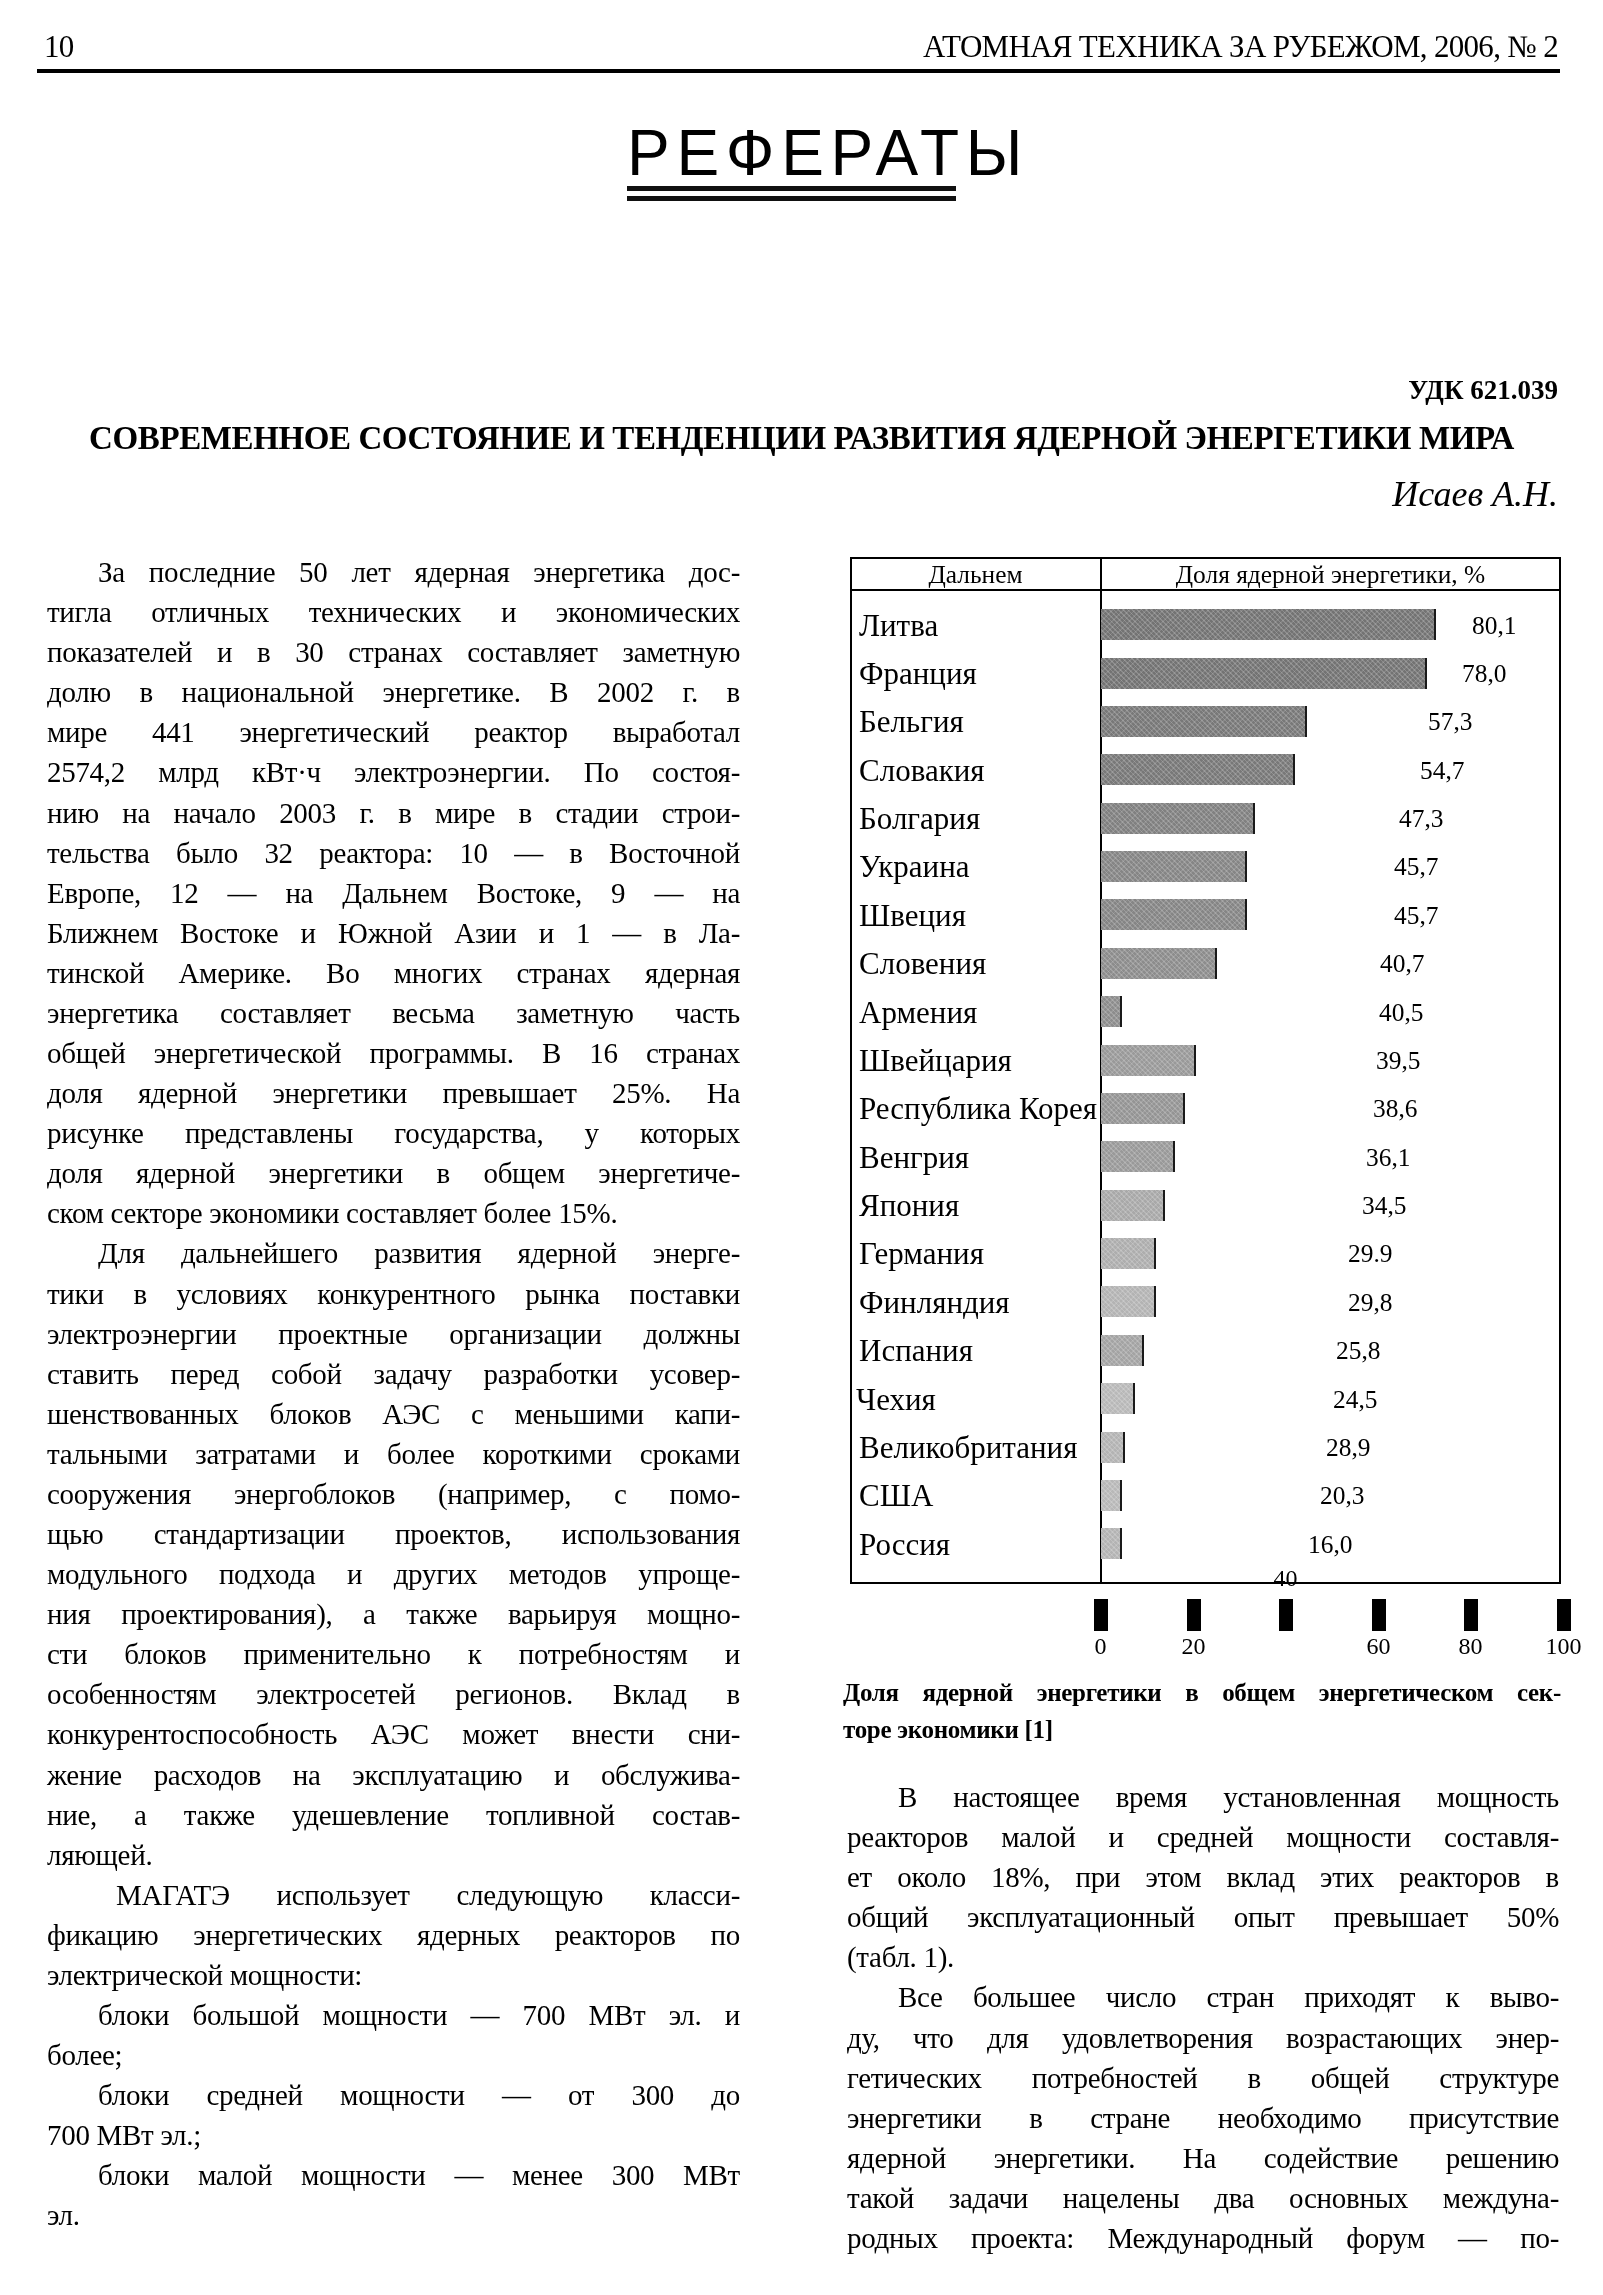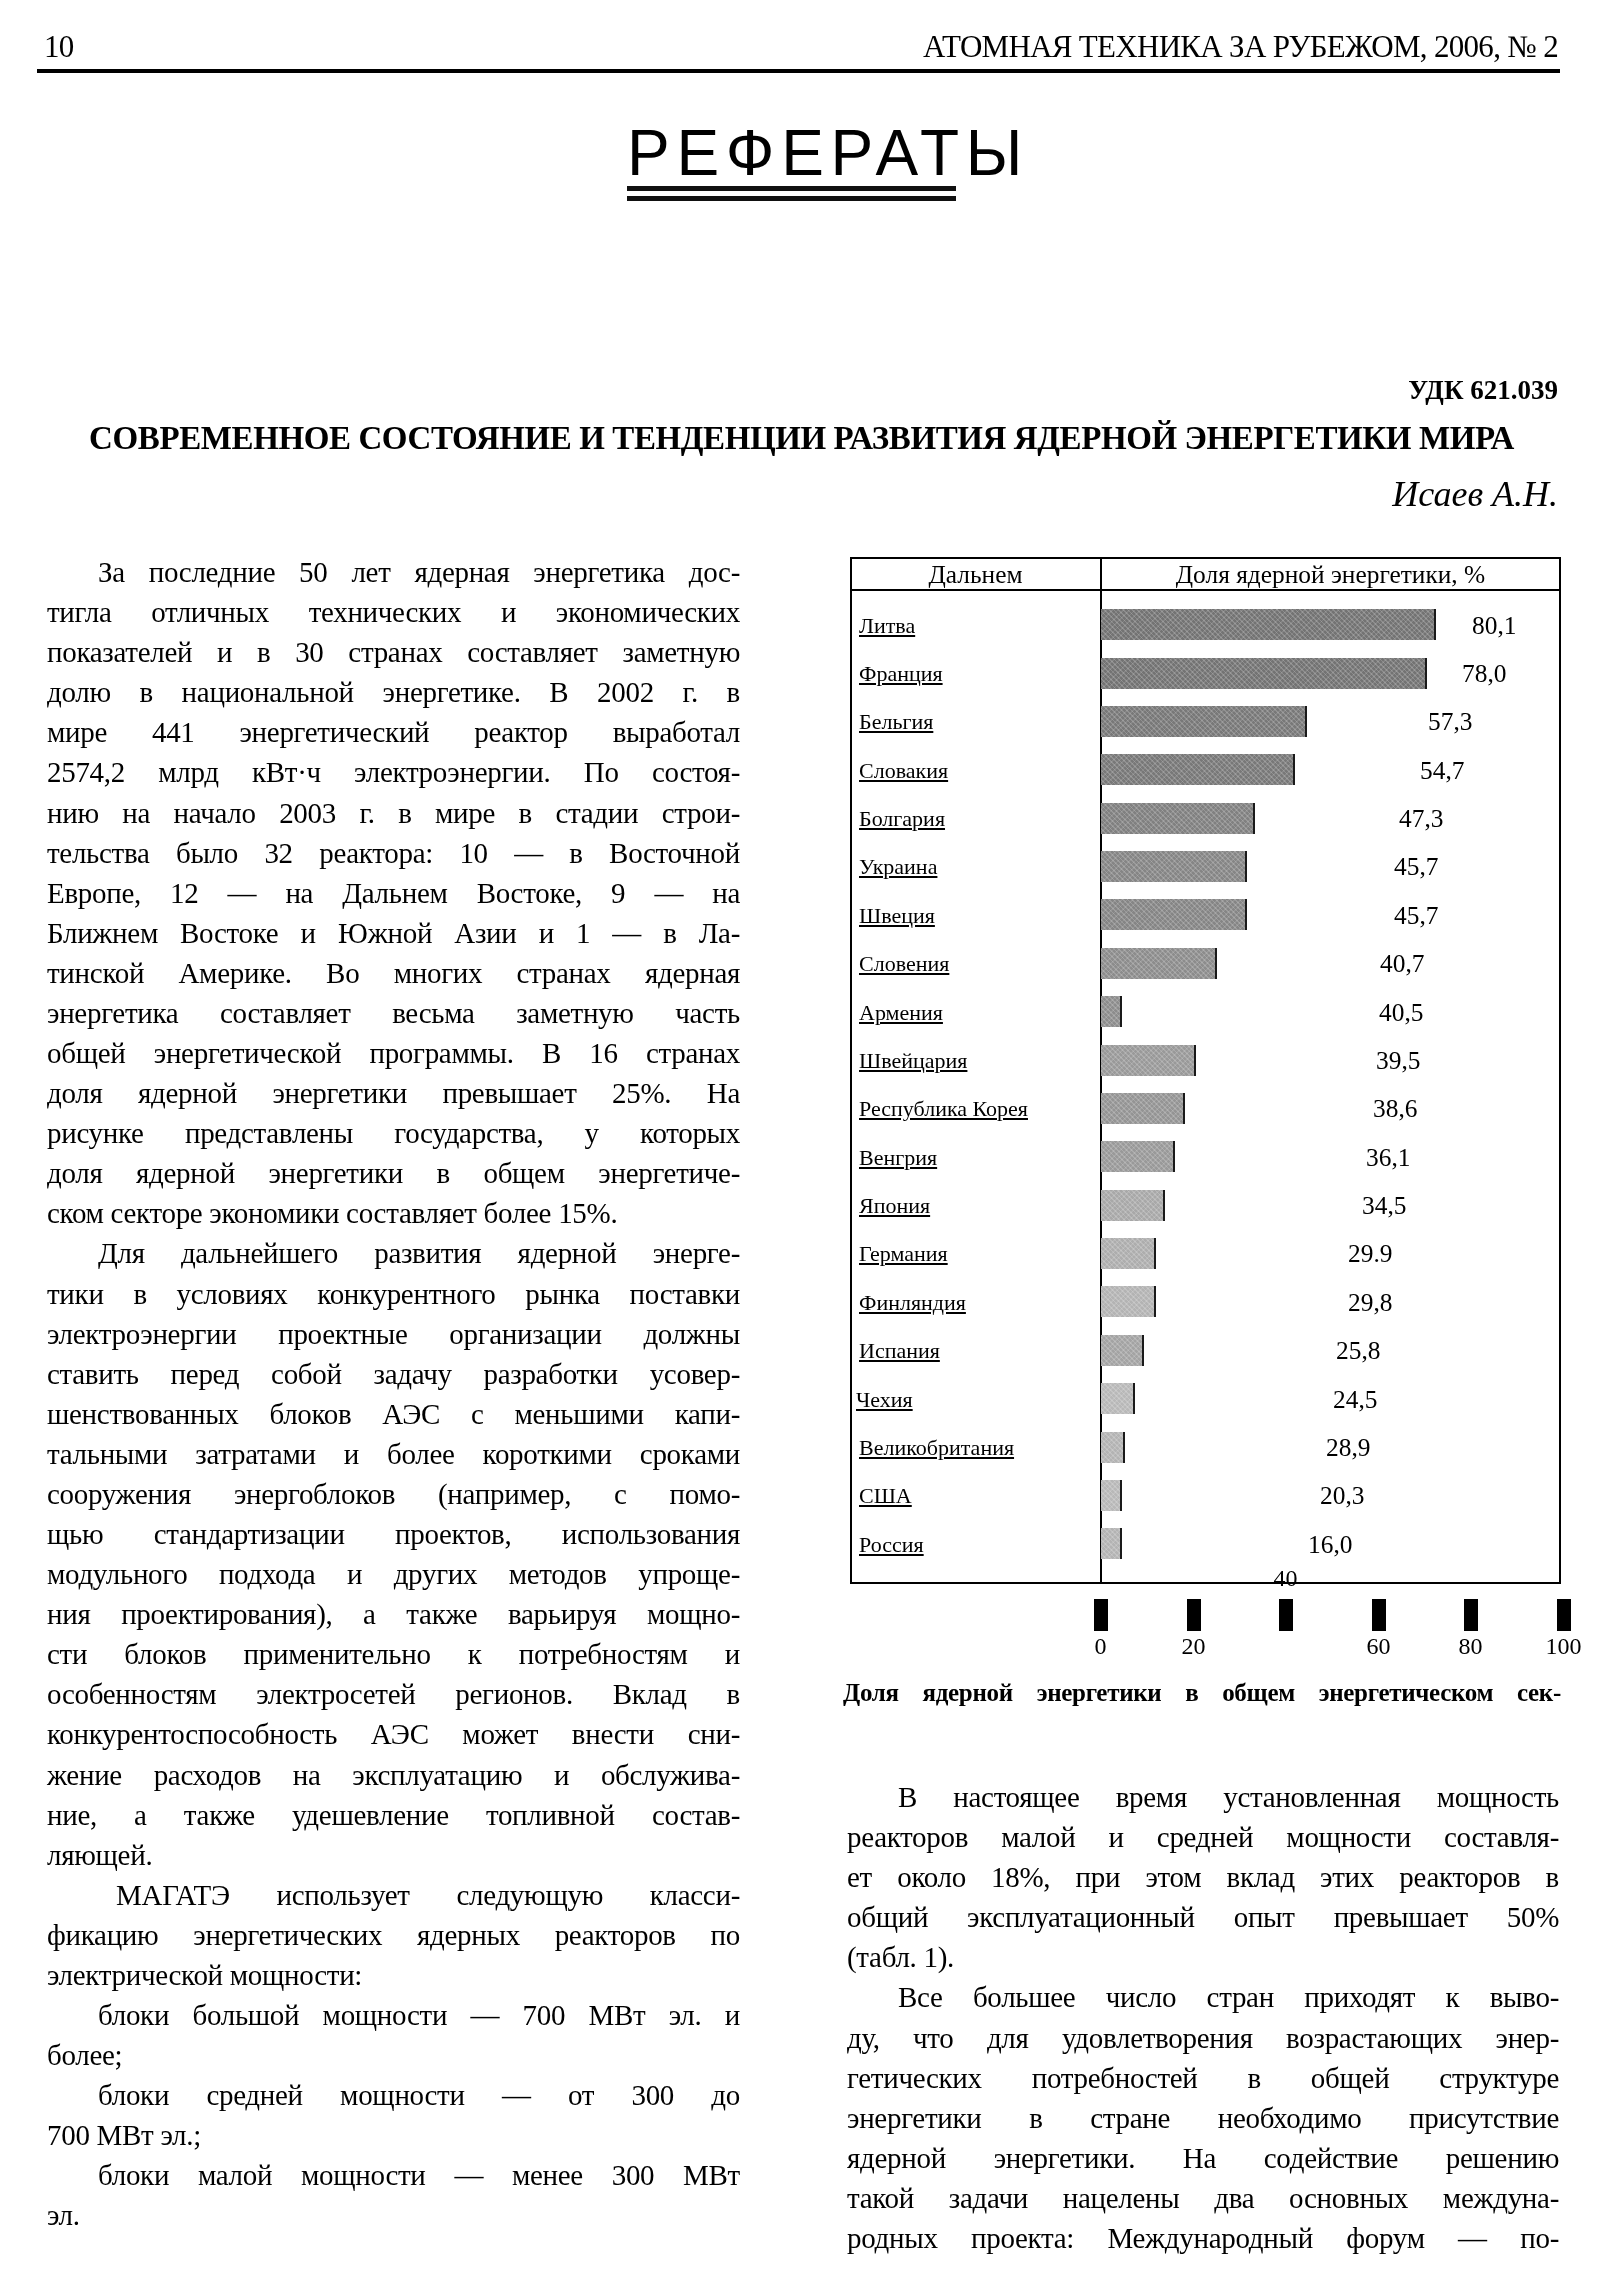--- a/index.html
+++ b/index.html
@@ -20,21 +20,21 @@
   .col .ln { position: absolute; left: 0; right: 0; height: 40px; line-height: 40px; white-space: nowrap; text-align: justify; text-align-last: justify; letter-spacing: -0.3px; }
   .col .ln.end { text-align-last: left; }
   .col .ln.ind { left: 51px; }
   #left-col { left: 47px; width: 693px; top: 552px; }
   #right-col { left: 847px; width: 712px; top: 1777px; }
 
   
   #chart { position: absolute; left: 0; top: 0; width: 1603px; height: 2295px; pointer-events: none; }
   #chart * { pointer-events: auto; }
   .tbl-border { position: absolute; border: 2px solid #000; }
-  .cn { position: absolute; font-size: 22px; line-height: 29px; white-space: nowrap; text-decoration: underline; }
+  .cn { position: absolute; font-size: 31px; line-height: 29px; white-space: nowrap; }
   .vl { position: absolute; font-size: 25.4px; line-height: 29px; white-space: nowrap; }
   .bar { position: absolute; height: 31px; border-right: 2.7px solid #1a1a1a; box-sizing: border-box;
          background-image: repeating-linear-gradient(45deg, rgba(255,255,255,0.18) 0 1.3px, rgba(0,0,0,0) 1.3px 3.3px), repeating-linear-gradient(-45deg, rgba(255,255,255,0.12) 0 1.3px, rgba(0,0,0,0) 1.3px 4px); }
   .tick { position: absolute; width: 14px; height: 32px; background: #000; }
   .tl { position: absolute; font-size: 24px; line-height: 27px; text-align: center; width: 53px; }
   .hdr { position: absolute; font-size: 25.4px; line-height: 29px; text-align: center; white-space: nowrap; }
   #caption { position: absolute; left: 843px; width: 718px; top: 1674px; font-weight: bold; font-size: 25px; line-height: 37px; letter-spacing: -0.3px; }
   #caption .ln { display: block; white-space: nowrap; text-align: justify; text-align-last: justify; }
   #caption .ln.end { text-align-last: left; }
 </style>
@@ -191,14 +191,15 @@
       <div class="tl" style="left: 1352px; top: 1633px;">60</div>
       <div class="tick" style="left: 1464px; top: 1599px;"></div>
       <div class="tl" style="left: 1444px; top: 1633px;">80</div>
       <div class="tick" style="left: 1557px; top: 1599px;"></div>
       <div class="tl" style="left: 1537px; top: 1633px;">100</div>
     </div>
 </div>
 
 <div id="caption">
   <span class="ln">Доля ядерной энергетики в общем энергетическом сек-</span>
+  <span class="ln end">торе экономики [1]</span>
 </div>
 
 
 </body></html>

